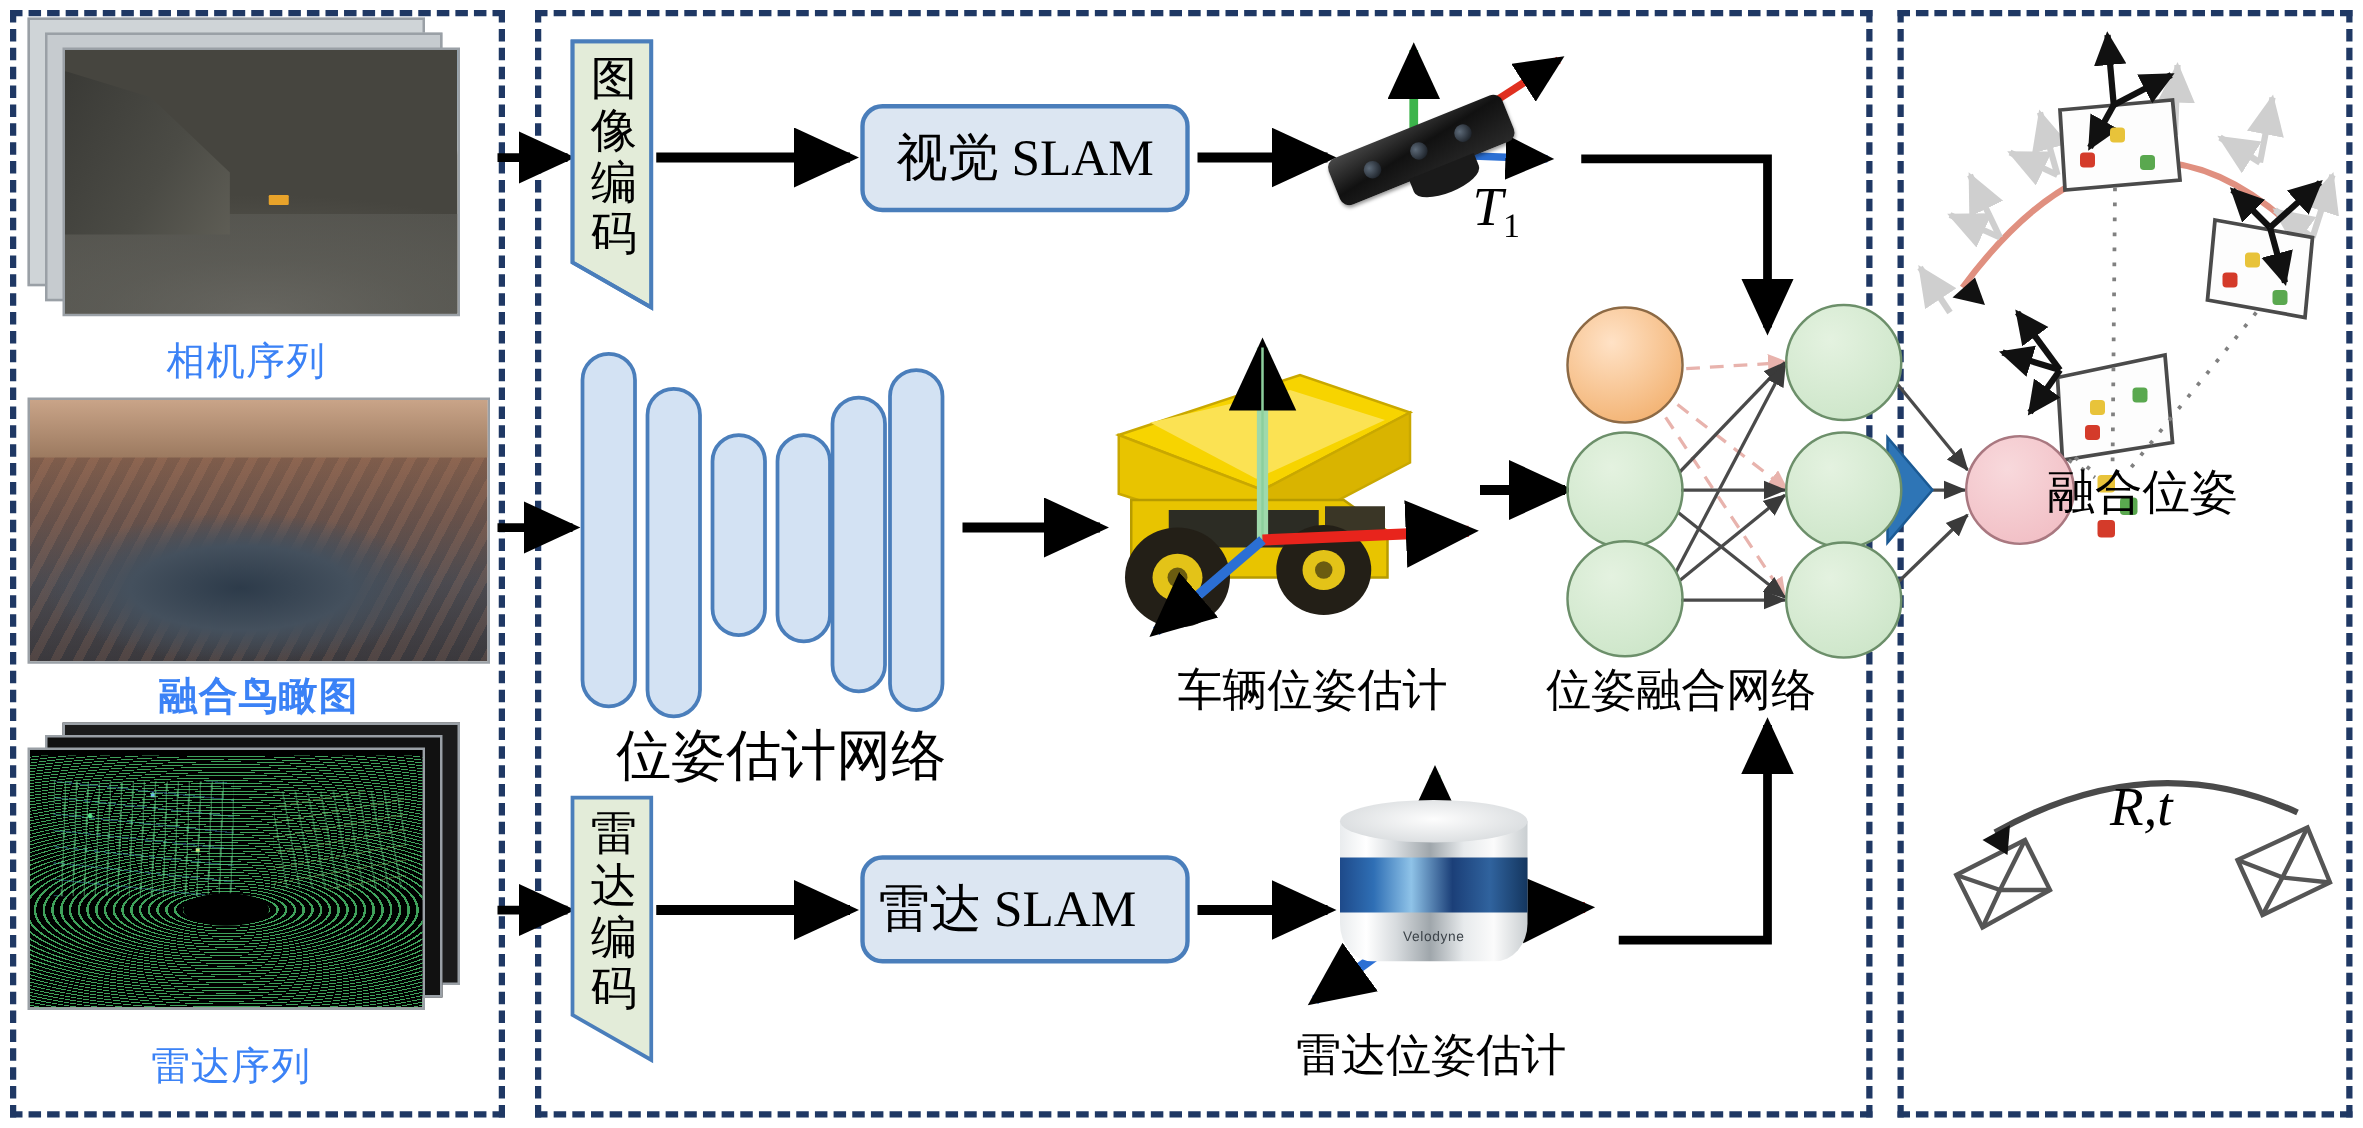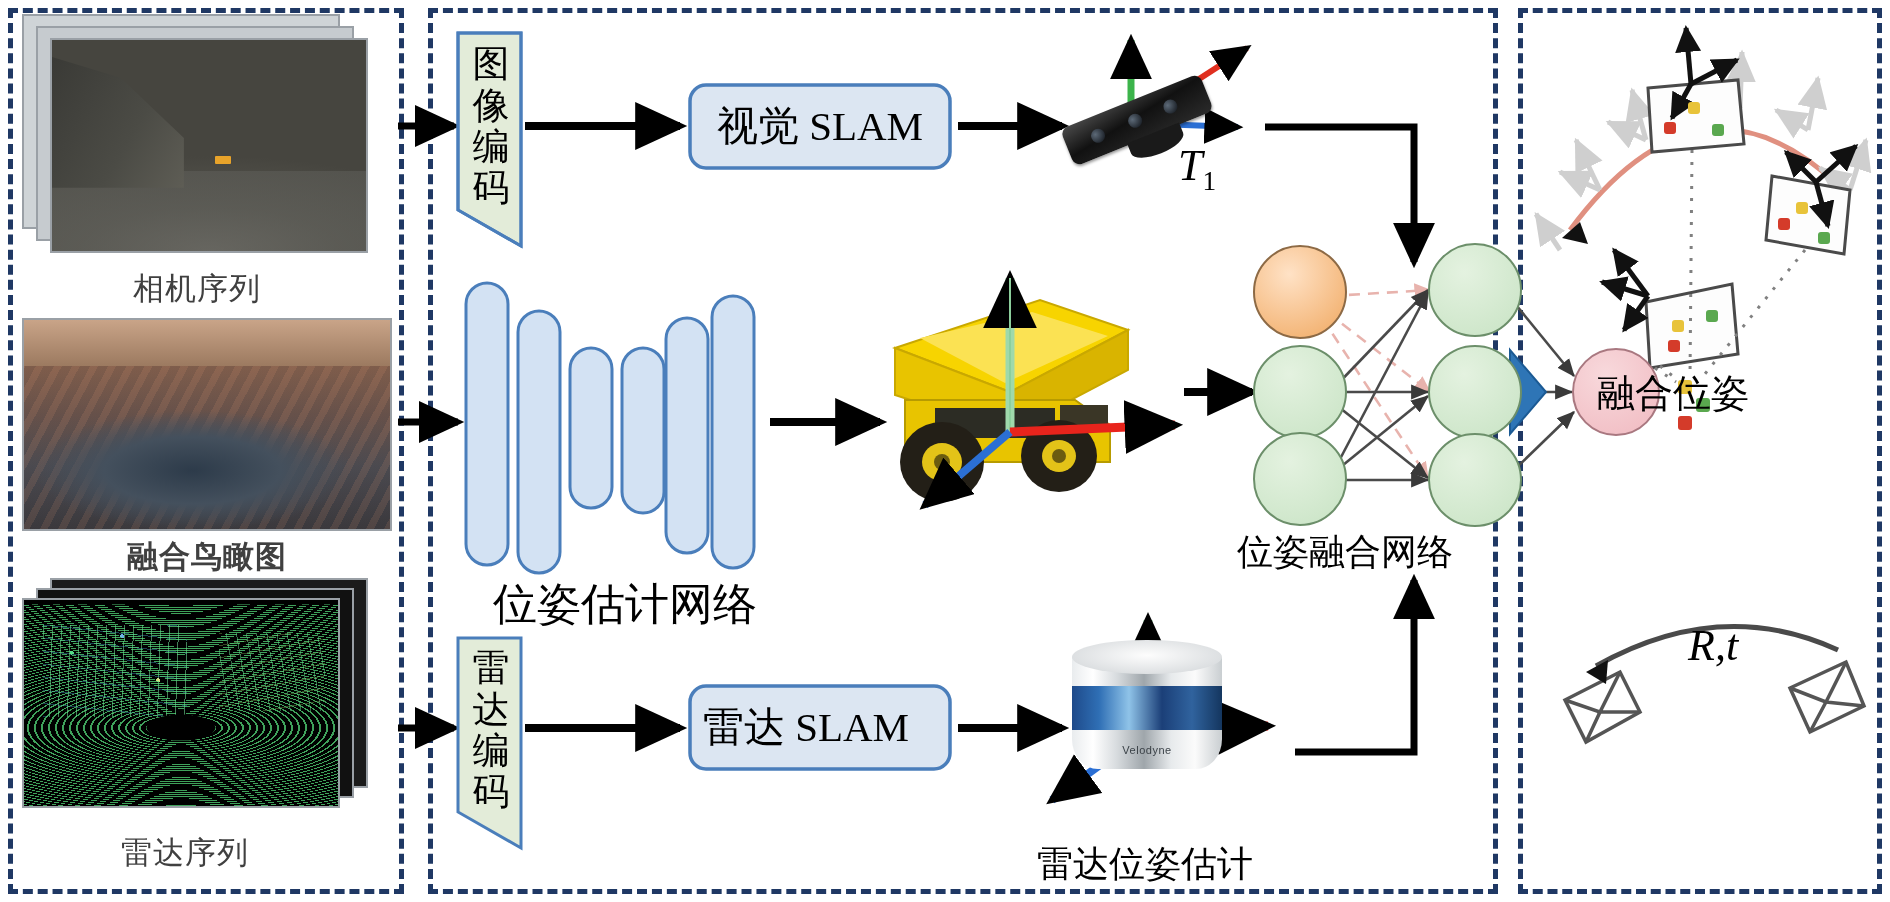--- a/index.html
+++ b/index.html
@@ -34,21 +34,21 @@
     position: absolute;
     border: 2px solid #9aa0a6;
     box-sizing: border-box;
     overflow: hidden;
   }
   .thumb-label {
     position: absolute;
     width: 100%;
     text-align: center;
     font-size: 31px;
-    color: #404040;
+    color: #3b82f6;
     letter-spacing: 1px;
   }
 
   
   .img-road {
     width: 100%; height: 100%;
     background:
       linear-gradient(to bottom, rgba(0,0,0,0) 62%, rgba(95,95,90,.55) 62%),
       radial-gradient(ellipse 90% 45% at 50% 100%, #6f6d66 0%, #57564f 45%, #46453f 100%),
       linear-gradient(to bottom, #4d96d6 0%, #8fc3ea 24%, #c6dcea 38%, #8e9489 40%, #7d8278 55%, #6a6a62 62%, #57564f 100%);
@@ -486,27 +486,28 @@
 
   <div class="box-text cn" style="left:690px; top:85px; width:260px; height:83px; font-size:41px;">视觉 SLAM</div>
 
   <div class="math-label" style="left:1178px; top:140px; font-size:44px;">
     <span>T</span><sub>1</sub>
   </div>
 
 
   <div class="plain-label cn" style="left:480px; top:575px; width:290px; font-size:44px;">位姿估计网络</div>
 
+  <div class="plain-label cn" style="left:905px; top:528px; width:290px; font-size:36px;">车辆位姿估计</div>
 
   <div class="plain-label cn" style="left:1200px; top:528px; width:290px; font-size:36px;">位姿融合网络</div>
 
   <div class="box-text cn" style="left:455px; top:660px; width:72px; height:140px;">雷达
 编码</div>
 
   <div class="box-text cn" style="left:690px; top:686px; width:232px; height:83px; font-size:41px;">雷达 SLAM</div>
 
-  <div class="plain-label cn" style="left:1000px; top:820px; width:290px; font-size:36px;margin-top:20px;">雷达位姿估计</div>
-
-  <div class="plain-label cn" style="left:1528px; top:368px; width:290px; font-size:38px;">融合位姿</div>
+  <div class="plain-label cn" style="left:1000px; top:820px; width:290px; font-size:36px;">雷达位姿估计</div>
+
+  <div class="plain-label cn" style="left:1569px; top:368px; width:290px; font-size:38px;">融合位姿</div>
 
   <div class="math-label" style="left:1688px; top:620px; font-size:44px;">R,t</div>
 
 </div>
 
 </body></html>

